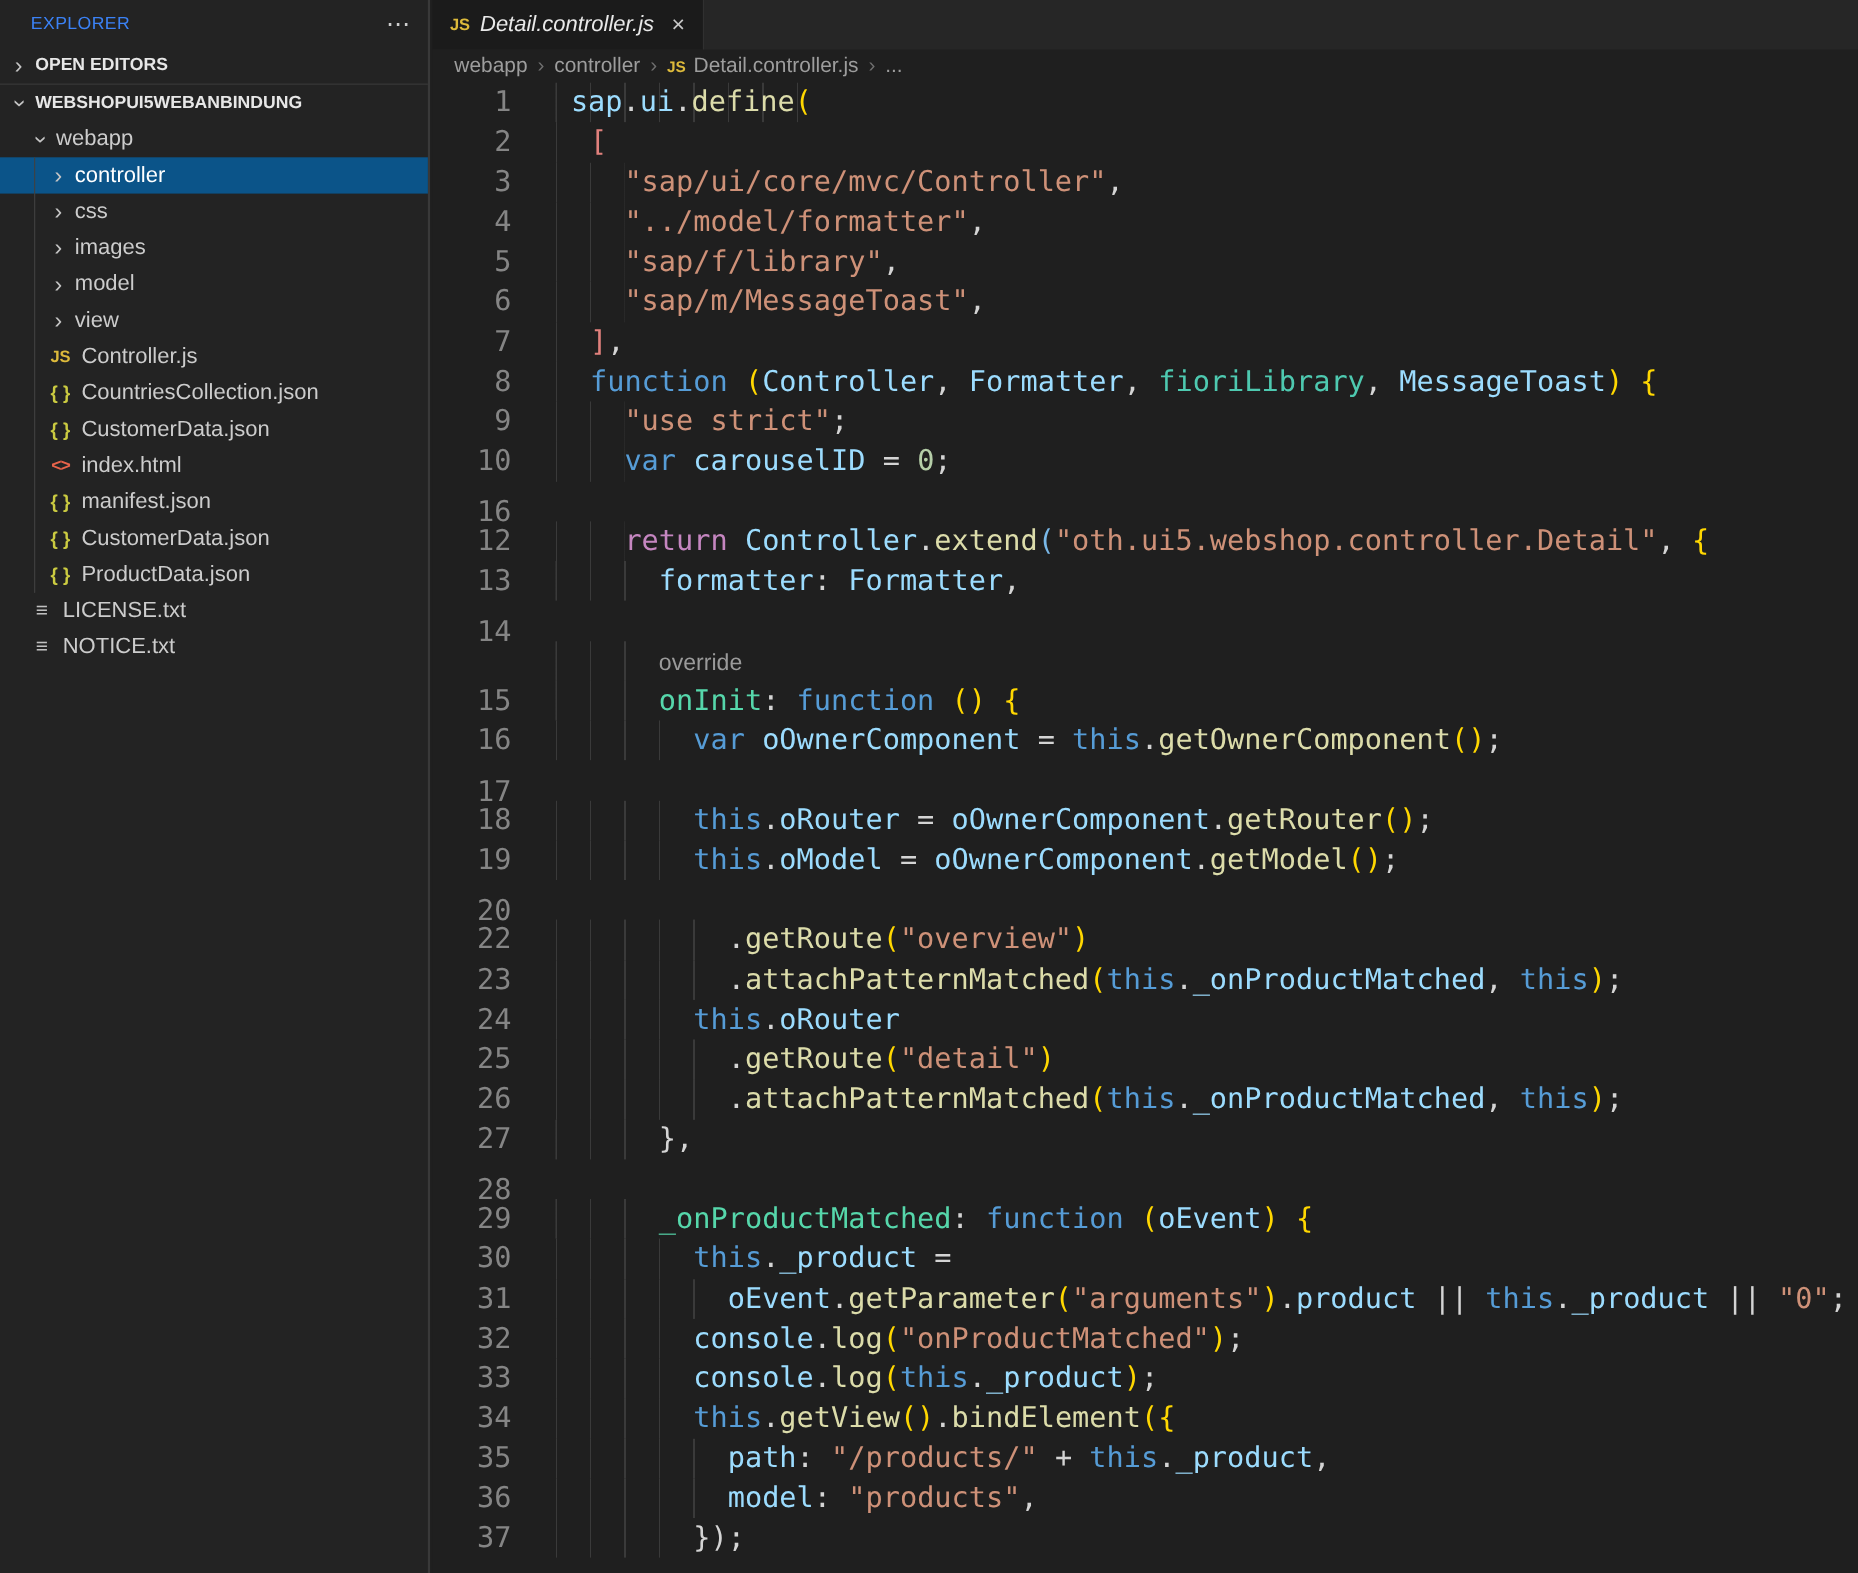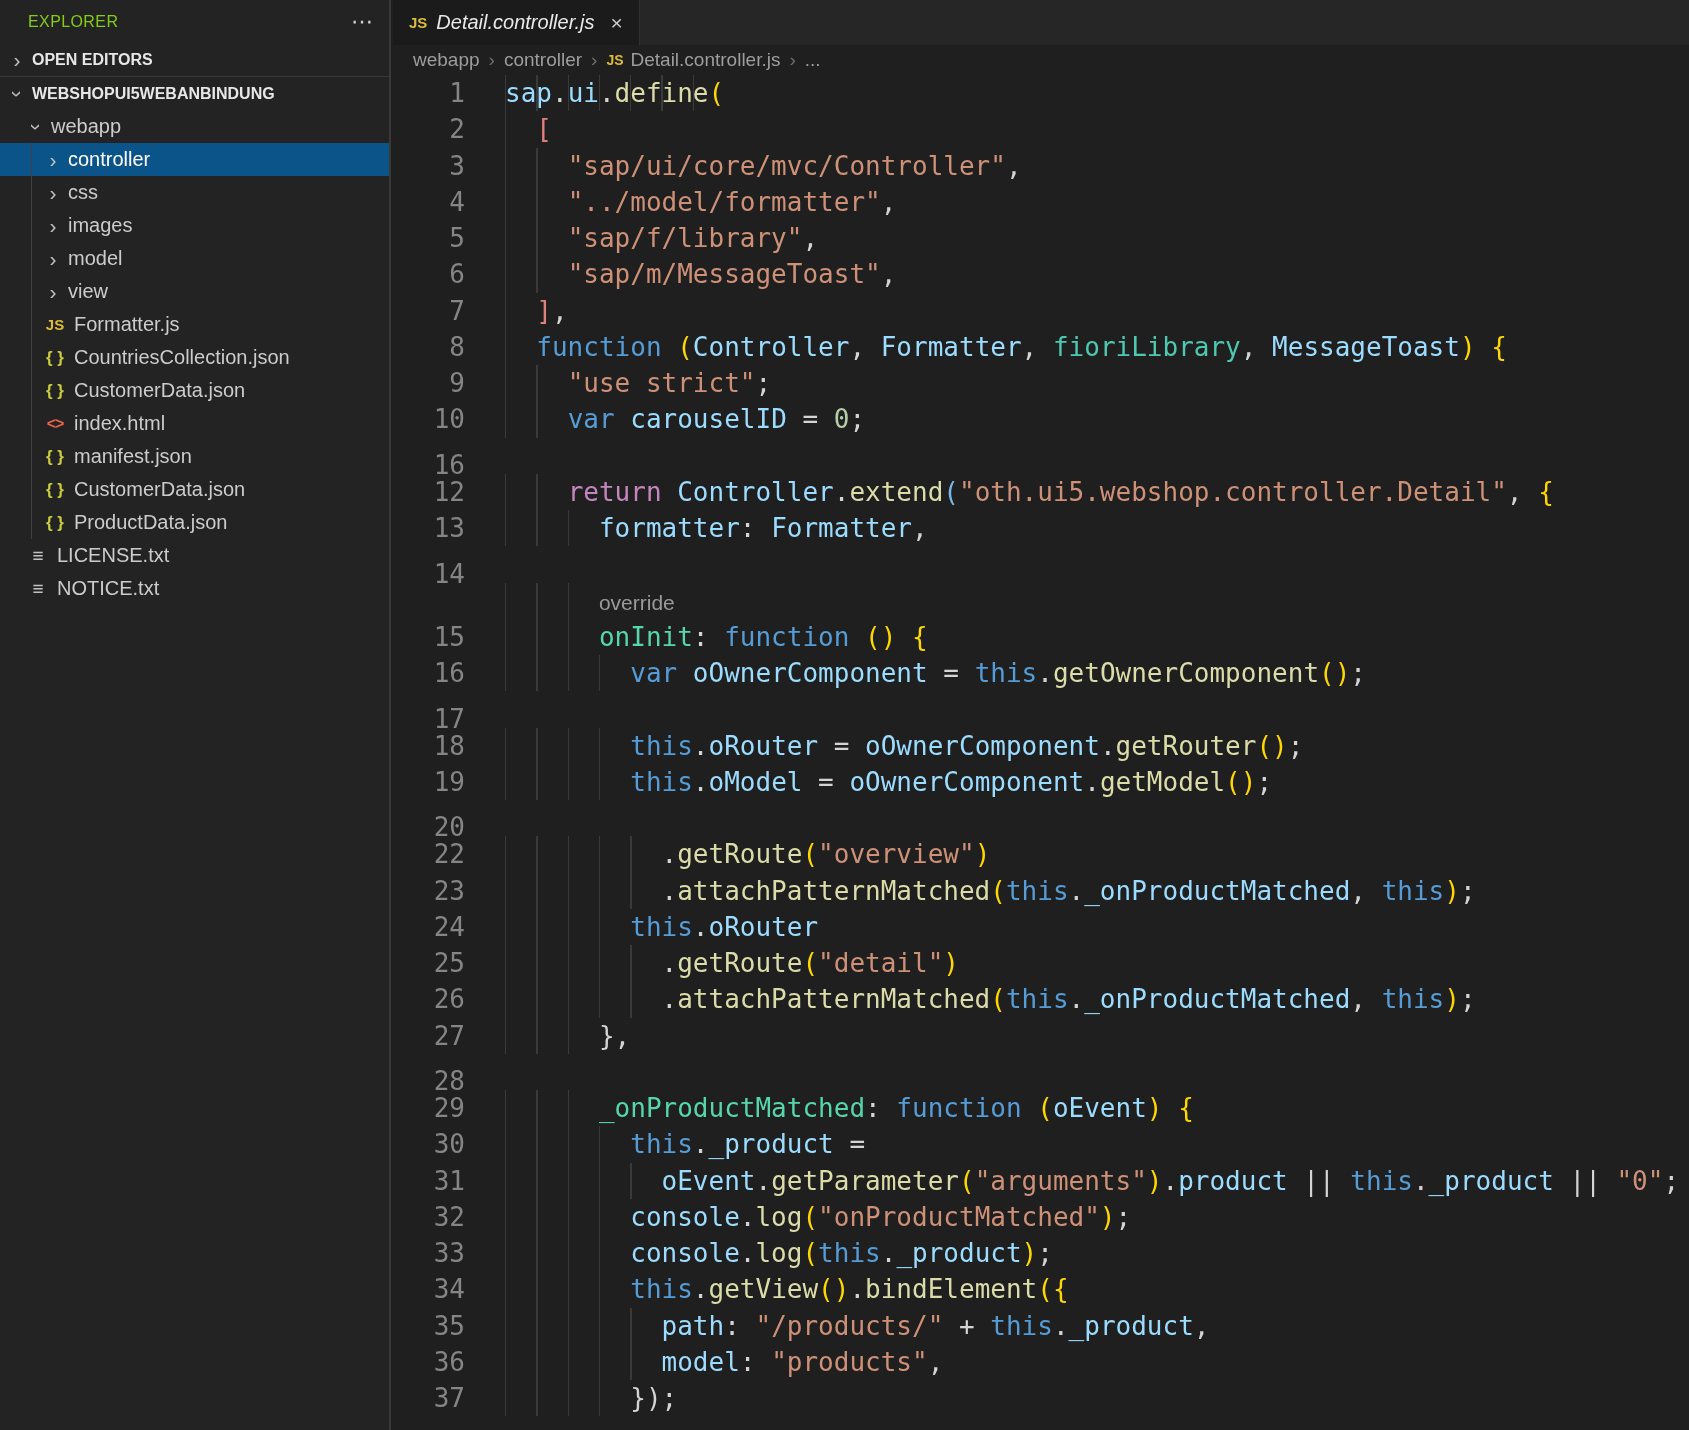--- a/index.html
+++ b/index.html
@@ -4,21 +4,21 @@
 <style>
   * { margin:0; padding:0; box-sizing:border-box; }
   html,body { width:1689px; height:1430px; overflow:hidden; background:#1f1f1f;
               font-family:"Liberation Sans", sans-serif; }
   #root { position:relative; width:1689px; height:1430px; }
 
   
   #sidebar { position:absolute; left:0; top:0; width:391px; height:1430px;
              background:#232323; border-right:2px solid #393939; color:#cccccc; }
   #sidebar-header { height:44px; display:flex; align-items:center; padding:0 14px 0 28px; }
-  #explorer-title { font-size:16px; color:#84cc16; letter-spacing:.4px; }
+  #explorer-title { font-size:16px; color:#3b82f6; letter-spacing:.4px; }
   #more-actions { margin-left:auto; color:#cfcfcf; font-size:22px; letter-spacing:2px;
                   line-height:10px; cursor:pointer; }
   .sect-row { height:33px; display:flex; align-items:center; font-weight:bold;
               font-size:16px; color:#e7e7e7; padding-left:8px; cursor:pointer; }
   .sect-row .chev { margin-right:6px; }
   #section-open-editors { border-bottom:1px solid #3a3a3a; }
   .chev { display:inline-block; width:18px; text-align:center; color:#c5c5c5;
           font-size:21px; font-weight:normal; line-height:18px; }
   .chev.down span { display:inline-block; transform:rotate(90deg); }
   .chev.right span { display:inline-block; }
@@ -99,21 +99,21 @@
         <div class="tree-row" style="padding-left: 44px;">
           <span class="chev right" style="margin-right: 6px;"><span>›</span></span>
           <span>model</span>
         </div>
         <div class="tree-row" style="padding-left: 44px;">
           <span class="chev right" style="margin-right: 6px;"><span>›</span></span>
           <span>view</span>
         </div>
         <div class="tree-row" style="padding-left: 44px;">
           <span class="ficon js">JS</span>
-          <span>Formatter.js</span>
+          <span>Controller.js</span>
         </div>
         <div class="tree-row" style="padding-left: 44px;">
           <span class="ficon json">{ }</span>
           <span>CountriesCollection.json</span>
         </div>
         <div class="tree-row" style="padding-left: 44px;">
           <span class="ficon json">{ }</span>
           <span>CustomerData.json</span>
         </div>
         <div class="tree-row" style="padding-left: 44px;">
@@ -157,21 +157,21 @@
         <span class="bc-sep">›</span>
         <span class="bc-item">controller</span>
         <span class="bc-sep">›</span>
         <span class="ficon">JS</span>
         <span class="bc-item">Detail.controller.js</span>
         <span class="bc-sep">›</span>
         <span class="bc-item">...</span>
       </div>
 
     <div id="code">
-        <div class="line"><span class="ln">1</span><span class="lc"><span style="color: rgb(156, 220, 254);">sap</span><span style="color: rgb(212, 212, 212);">.</span><span style="color: rgb(156, 220, 254);">ui</span><span style="color: rgb(212, 212, 212);">.</span><span style="color: rgb(220, 220, 170);">define</span><span style="color: rgb(255, 215, 0);">(</span></span></div>
+        <div class="line"><span class="ln">1</span><span class="lc"><span style="color: rgb(156, 220, 254); margin-left: 14px;">sap</span><span style="color: rgb(212, 212, 212);">.</span><span style="color: rgb(156, 220, 254);">ui</span><span style="color: rgb(212, 212, 212);">.</span><span style="color: rgb(220, 220, 170);">define</span><span style="color: rgb(255, 215, 0);">(</span></span></div>
         <div class="line"><span class="ln">2</span><span class="lc" style="background-size: 31.3px 100%;">  <span style="color: rgb(224, 128, 124);">[</span></span></div>
         <div class="line"><span class="ln">3</span><span class="lc" style="background-size: 62.6px 100%;">    <span style="color: rgb(206, 145, 120);">"sap/ui/core/mvc/Controller"</span><span style="color: rgb(212, 212, 212);">,</span></span></div>
         <div class="line"><span class="ln">4</span><span class="lc" style="background-size: 62.6px 100%;">    <span style="color: rgb(206, 145, 120);">"../model/formatter"</span><span style="color: rgb(212, 212, 212);">,</span></span></div>
         <div class="line"><span class="ln">5</span><span class="lc" style="background-size: 62.6px 100%;">    <span style="color: rgb(206, 145, 120);">"sap/f/library"</span><span style="color: rgb(212, 212, 212);">,</span></span></div>
         <div class="line"><span class="ln">6</span><span class="lc" style="background-size: 62.6px 100%;">    <span style="color: rgb(206, 145, 120);">"sap/m/MessageToast"</span><span style="color: rgb(212, 212, 212);">,</span></span></div>
         <div class="line"><span class="ln">7</span><span class="lc" style="background-size: 31.3px 100%;">  <span style="color: rgb(224, 128, 124);">]</span><span style="color: rgb(212, 212, 212);">,</span></span></div>
         <div class="line"><span class="ln">8</span><span class="lc" style="background-size: 31.3px 100%;">  <span style="color: rgb(86, 156, 214);">function</span><span style="color: rgb(212, 212, 212);"> </span><span style="color: rgb(255, 215, 0);">(</span><span style="color: rgb(156, 220, 254);">Controller</span><span style="color: rgb(212, 212, 212);">, </span><span style="color: rgb(156, 220, 254);">Formatter</span><span style="color: rgb(212, 212, 212);">, </span><span style="color: rgb(78, 201, 176);">fioriLibrary</span><span style="color: rgb(212, 212, 212);">, </span><span style="color: rgb(156, 220, 254);">MessageToast</span><span style="color: rgb(255, 215, 0);">)</span><span style="color: rgb(212, 212, 212);"> </span><span style="color: rgb(255, 215, 0);">{</span></span></div>
         <div class="line"><span class="ln">9</span><span class="lc" style="background-size: 62.6px 100%;">    <span style="color: rgb(206, 145, 120);">"use strict"</span><span style="color: rgb(212, 212, 212);">;</span></span></div>
         <div class="line"><span class="ln">10</span><span class="lc" style="background-size: 62.6px 100%;">    <span style="color: rgb(86, 156, 214);">var</span><span style="color: rgb(212, 212, 212);"> </span><span style="color: rgb(156, 220, 254);">carouselID</span><span style="color: rgb(212, 212, 212);"> = </span><span style="color: rgb(181, 206, 168);">0</span><span style="color: rgb(212, 212, 212);">;</span></span></div>
         <div class="line"><span class="ln">16</span><span class="lc" style="background-size: 62.6px 100%;"></span></div>

